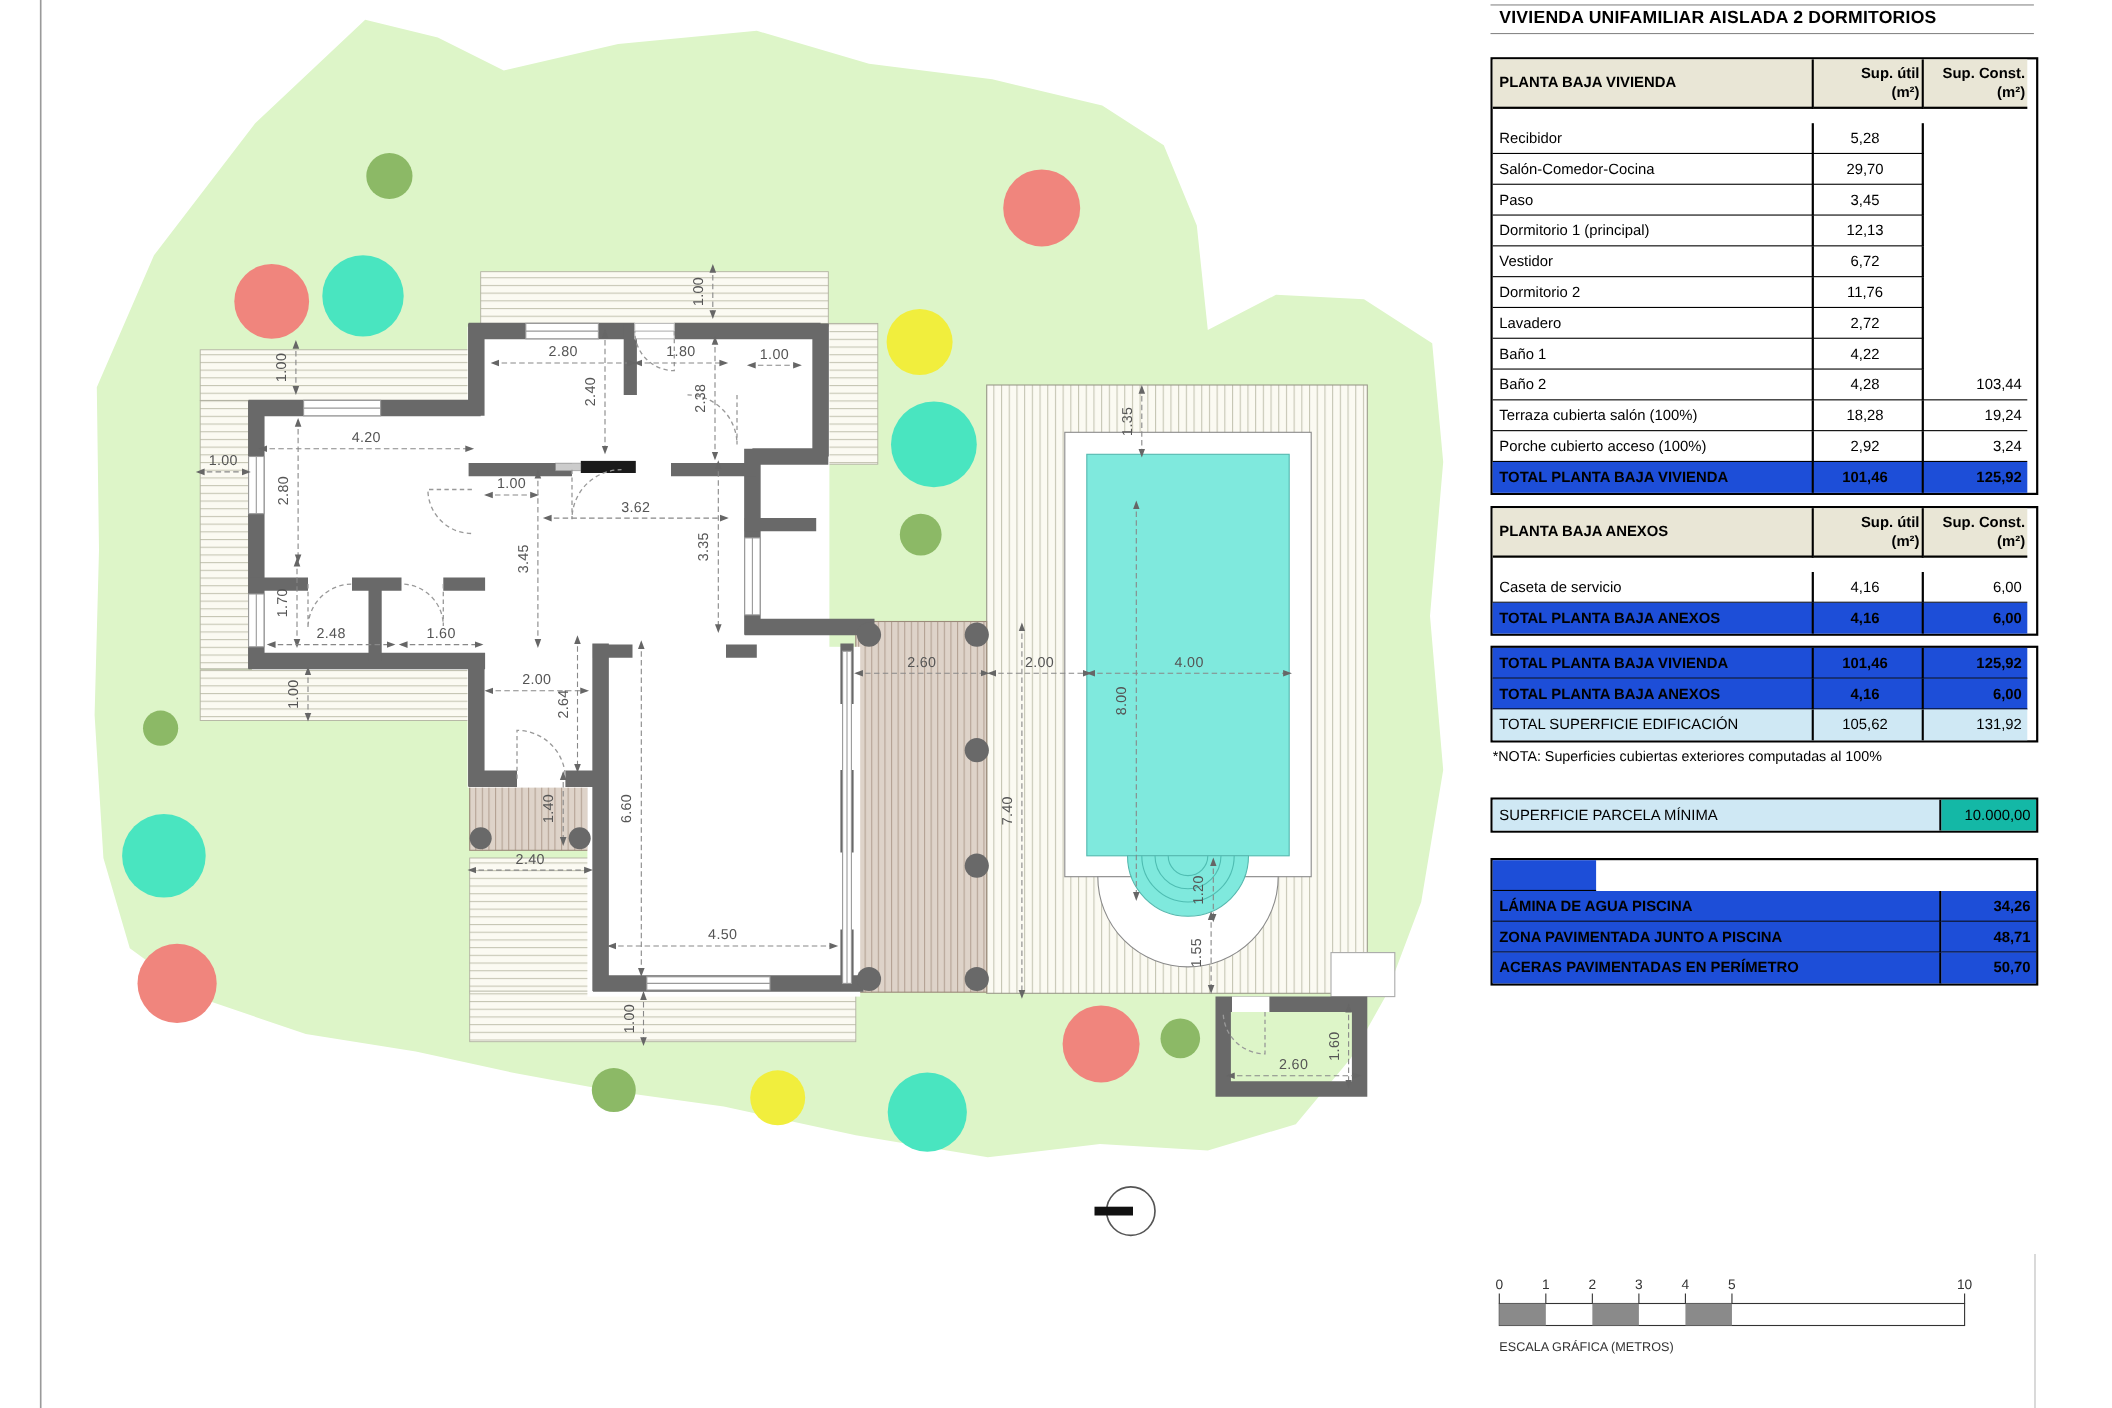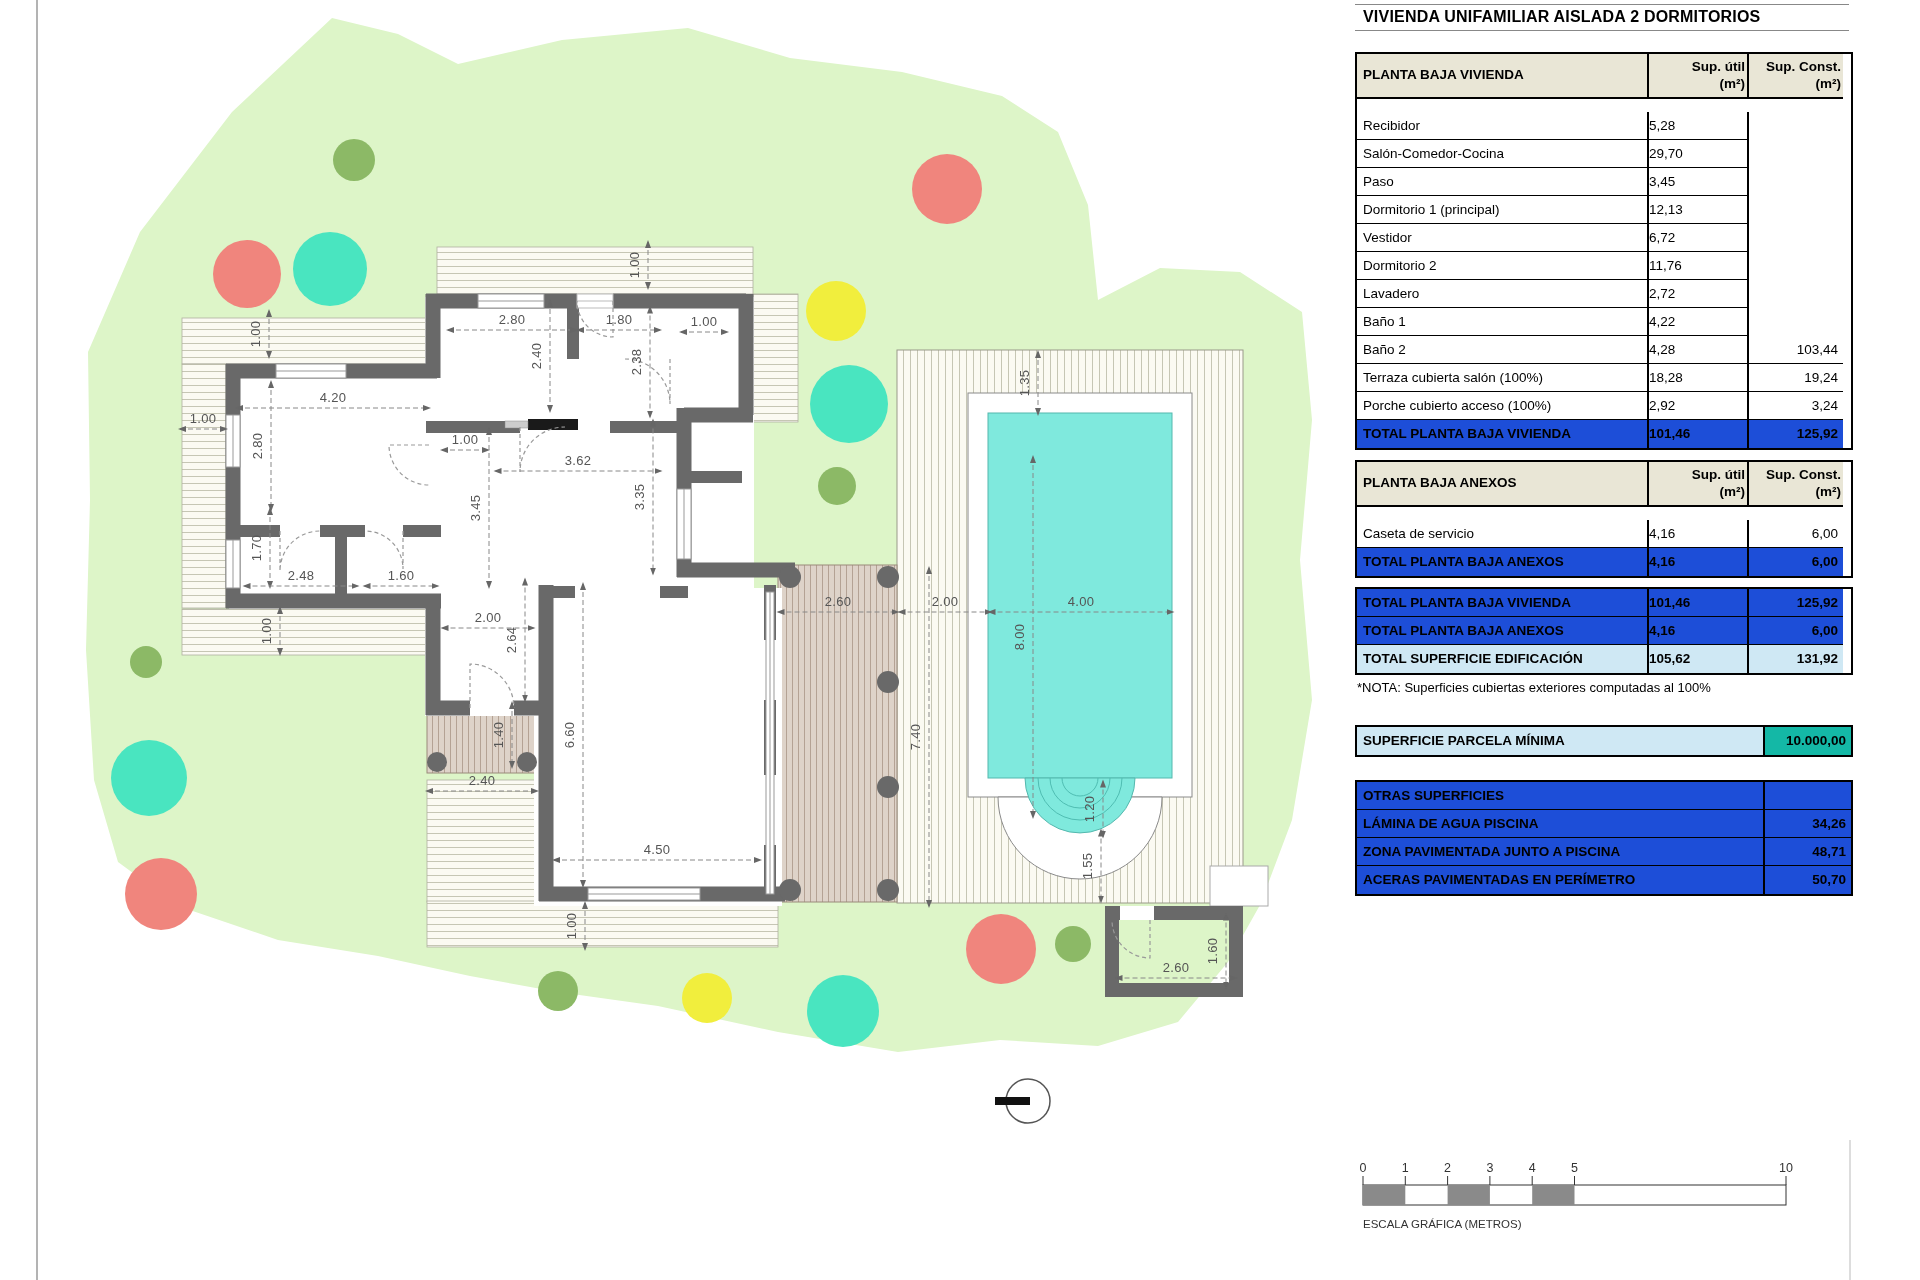--- a/index.html
+++ b/index.html
@@ -10,31 +10,31 @@
   .dline{stroke:#888;stroke-width:1;stroke-dasharray:5 3;marker-start:url(#arr);marker-end:url(#arr)}
   .sbnum{font:12.5px "Liberation Sans",sans-serif;fill:#333;text-anchor:middle}
   .sbcap{font:11.5px "Liberation Sans",sans-serif;fill:#333}
   #panel{position:absolute;left:1355px;top:4px;width:496px;font-family:"Liberation Sans",sans-serif;color:#000}
   #panel-title{position:absolute;top:0;left:0;width:494px;border-top:1px solid #888;border-bottom:1px solid #888;
        font-weight:bold;font-size:16px;padding:3px 0 4px 8px;box-sizing:border-box;letter-spacing:.2px}
   .sect{position:absolute;left:0;border:2px solid #000;background:#fff}
   .trow{display:flex;height:28px;box-sizing:border-box}
   .tc{box-sizing:border-box;border-bottom:1px solid #000;font-size:13.5px;overflow:hidden;white-space:nowrap}
   .name{width:292px;border-right:2px solid #000;padding:6px 2px 0 6px}
-  .num{width:100px;border-right:2px solid #000;text-align:left;padding:6px 5px 15px 0}
+  .num{width:100px;border-right:2px solid #000;text-align:center;padding:6px 5px 15px 0}
   .konst{width:94px;text-align:right;padding:6px 5px 0 0}
   .nb{border-bottom:none}
   .trow:last-child .tc{border-bottom:none}
   .hdr{height:58px}
   .hdr .tc{background:#e9e6d6;font-weight:bold;height:45px;border-bottom:2px solid #000;white-space:pre-line}
   .hdr .num,.hdr .konst{text-align:right;padding:4px 2px 0 2px;line-height:17px}
   .hdr .name{padding-top:13px}
   .total .tc{background:#1d4ed8;font-weight:bold}
   .blue .tc{background:#cfe8f4}
-  .bold .tc{font-weight:bold}
+  .bold .tc{font-weight:normal}
   .wide{width:446px;border-right:2px solid #000;padding:6px 2px 0 6px}
   #nota{position:absolute;top:676px;left:2px;font-size:13px}
 </style>
 </head>
 <body>
 
 <svg id="plan" width="1920" height="1280" viewBox="0 0 1920 1280">
   <defs>
     <pattern id="hs" width="8" height="7" patternUnits="userSpaceOnUse">
       <rect width="8" height="7" fill="#fbfaf2"></rect>
@@ -443,21 +443,20 @@
       </div>
     </div>
     <div class="sect" style="top: 721px; width: 494px;">
       <div class="trow blue bold">
         <div class="tc wide">SUPERFICIE PARCELA MÍNIMA</div>
         <div class="tc konst" style="background: #14b8a6;">10.000,00</div>
       </div>
     </div>
     <div class="sect" style="top: 776px; width: 494px;">
       <div class="trow total">
-        <div class="tc wide">OTRAS SUPERFICIES</div>
         <div class="tc konst"></div>
       </div>
       <div class="trow total">
         <div class="tc wide">LÁMINA DE AGUA PISCINA</div>
         <div class="tc konst">34,26</div>
       </div>
       <div class="trow total">
         <div class="tc wide">ZONA PAVIMENTADA JUNTO A PISCINA</div>
         <div class="tc konst">48,71</div>
       </div>

